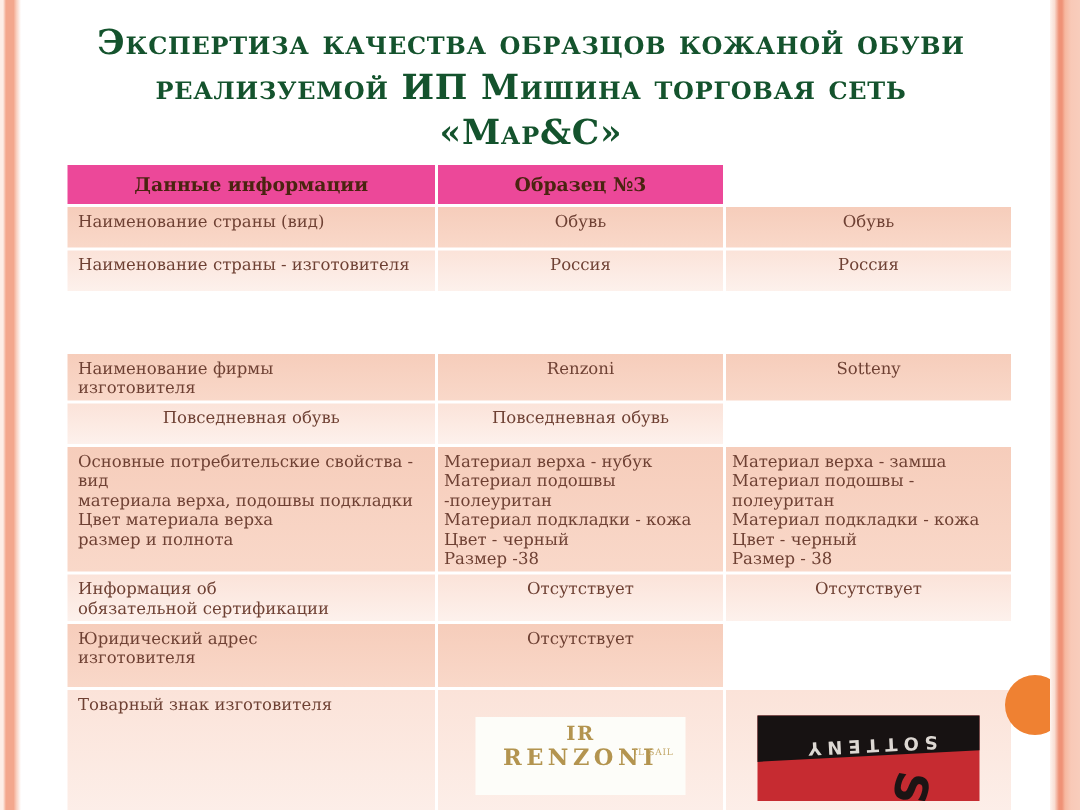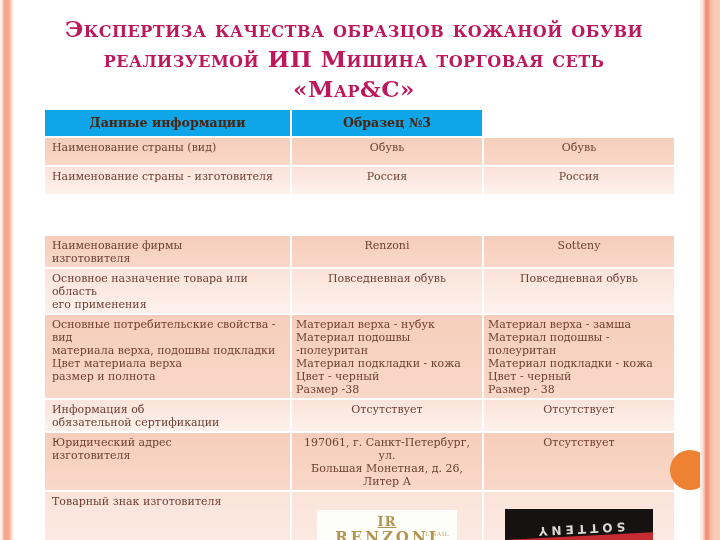--- a/index.html
+++ b/index.html
@@ -16,42 +16,42 @@
     position:absolute; right:0; top:0; bottom:0; width:20px; z-index:3;
     background:linear-gradient(to right,#fef4ef 0px,#f9ddd2 3px,#ef9277 6px,#ef9277 8px,#f6b79f 10px,#f8c9b7 14px,#f8cdbc 20px);
   }
   .circle-accent {
     position:absolute; left:670px; top:450px; width:40px; height:40px;
     border-radius:50%; background:#ef8132; z-index:2;
   }
   
   .title {
     position:absolute; top:14px; left:40px; right:52px; text-align:center;
-    font-variant:small-caps; font-weight:700; color:#be185d;
+    font-variant:small-caps; font-weight:700; color:#14532d;
     font-size:23px; line-height:30px; letter-spacing:0.5px; z-index:1;
   }
   
   .tbl { position:absolute; left:45px; top:110px; width:629px; z-index:1; font-size:11px; line-height:13px; color:#6e4033; }
   .row { display:grid; grid-template-columns:245px 190px 190px; gap:2px; margin-bottom:2px; }
   .cell { white-space:pre-line; padding:3px 4px 2px; }
   .cell.label { padding-left:7px; text-align:left; }
   .cell.val { text-align:center; }
   .hdr .cell {
-    background:#0ea5e9; color:#4a2410; font-weight:700; font-size:12.5px;
+    background:#ec4899; color:#4a2410; font-weight:700; font-size:12.5px;
     line-height:20px; text-align:center; padding:3px 2px; white-space:nowrap;
   }
   .bandA .cell { background:linear-gradient(#f6cdbb,#f9d8c9); }
   .bandB .cell { background:linear-gradient(#fbe3d9,#fdf1ec); }
   .r1 .cell{min-height:22px;} .r2 .cell{min-height:22px;} .r3 .cell{min-height:21px;margin-top:40px;}
   .r4 .cell{min-height:22px;} .r5 .cell{min-height:63px;} .r6 .cell{min-height:19px;}
   .r7 .cell{min-height:37px;} .r8 .cell{min-height:57px;}
   
   .logo1 {
     width:140px; height:52px; background:#fdfdf9; margin:2px auto 16px;
-    position:relative; text-align:center; color:#b3944f; white-space:normal;text-decoration:underline;
+    position:relative; text-align:center; color:#b3944f; white-space:normal;
   }
   .logo1 .monogram { font-size:13px; line-height:14px; padding-top:5px; font-weight:700; letter-spacing:1px; }
   .logo1 .brand { font-size:15px; line-height:16px; font-weight:700; letter-spacing:3px; }
   .logo1 .tagline { position:absolute; top:17px; right:8px; font-size:6px; letter-spacing:0.5px; color:#c3a86a; }
   .logo2 {
     width:148px; height:57px; background:#c62b31; margin:1px auto 0;
     position:relative; overflow:hidden; white-space:normal;
   }
   .logo2 .band {
     position:absolute; top:-15px; left:-10px; width:168px; height:42px;
@@ -104,22 +104,20 @@
     </div>
 
     <div class="row bandA r3">
       <div class="cell label">Наименование фирмы
 изготовителя</div>
       <div class="cell val">Renzoni</div>
       <div class="cell val">Sotteny</div>
     </div>
 
     <div class="row bandB r4">
-      <div class="cell label">Основное назначение товара или область
-его применения</div>
       <div class="cell val">Повседневная обувь</div>
       <div class="cell val">Повседневная обувь</div>
     </div>
 
     <div class="row bandA r5">
       <div class="cell label">Основные потребительские свойства - вид
 материала верха, подошвы подкладки
 Цвет материала верха
 размер и полнота</div>
       <div class="cell val" style="text-align:left;">Материал верха - нубук
@@ -137,22 +135,20 @@
     <div class="row bandB r6">
       <div class="cell label">Информация об
 обязательной сертификации</div>
       <div class="cell val">Отсутствует</div>
       <div class="cell val">Отсутствует</div>
     </div>
 
     <div class="row bandA r7">
       <div class="cell label">Юридический адрес
 изготовителя</div>
-      <div class="cell val">197061, г. Санкт-Петербург, ул.
-Большая Монетная, д. 26, Литер А</div>
       <div class="cell val">Отсутствует</div>
     </div>
 
     <div class="row bandB r8">
       <div class="cell label">Товарный знак изготовителя</div>
       <div class="cell val">
         <div class="logo1">
           <div class="monogram">IR</div>
           <div class="brand">RENZONI</div>
           <div class="tagline">IL SAIL</div>

